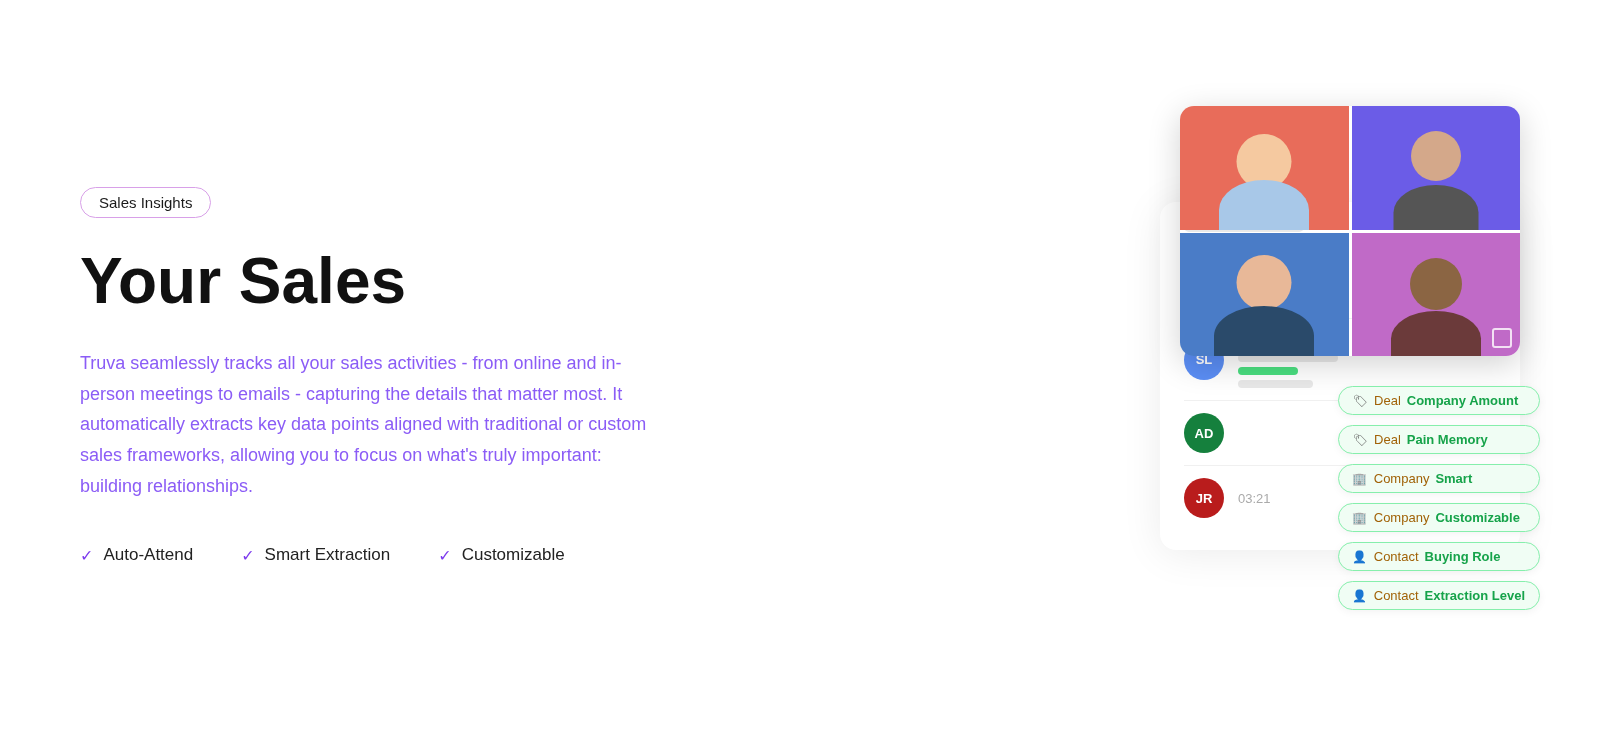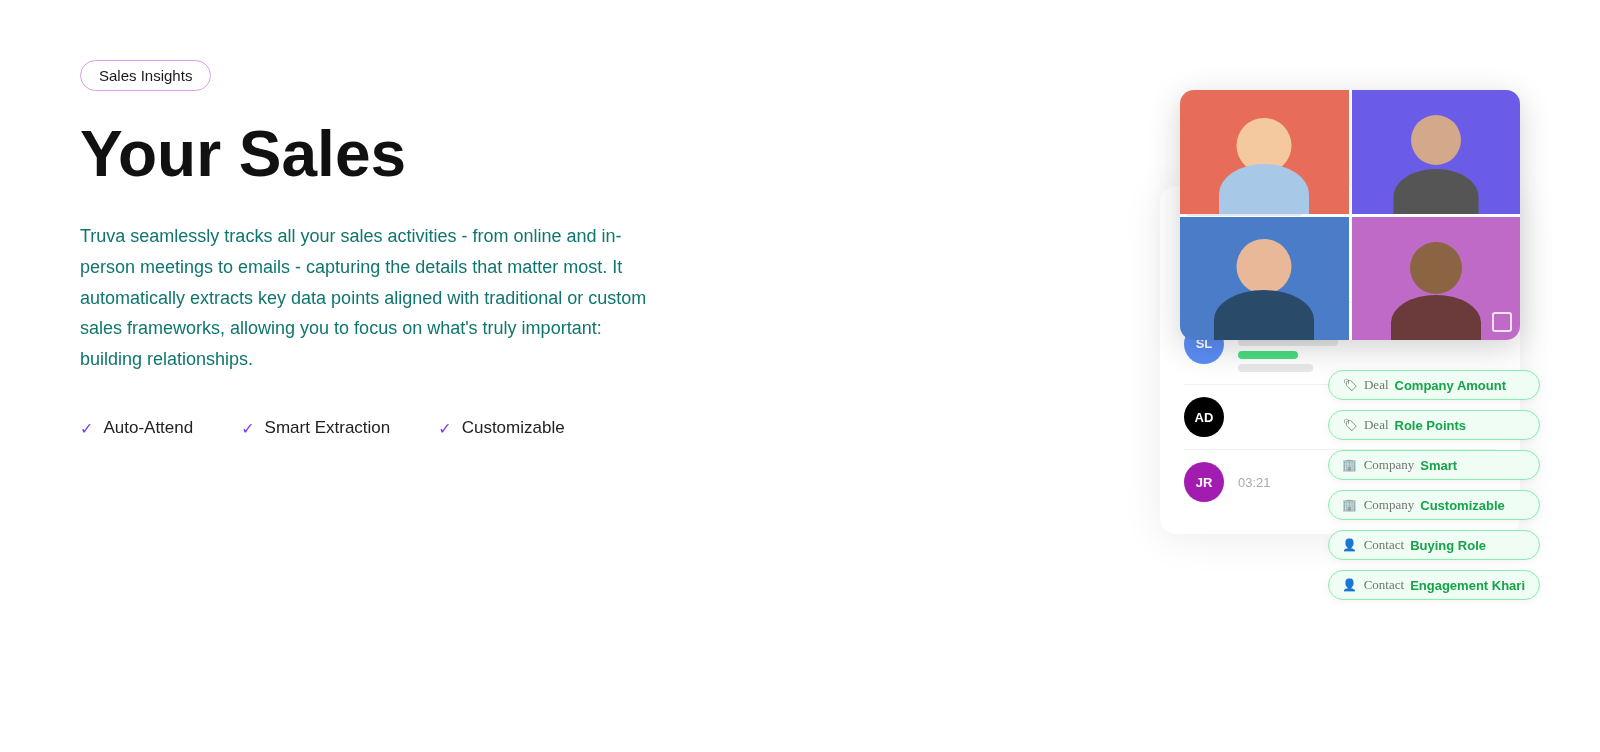--- a/index.html
+++ b/index.html
@@ -5,21 +5,21 @@
     * { box-sizing: border-box; margin: 0; padding: 0; }
     body {
       font-family: -apple-system, BlinkMacSystemFont, 'Segoe UI', sans-serif;
       background: #ffffff;
       width: 1600px;
       min-height: 752px;
       overflow: hidden;
     }
     .page-wrapper {
       display: flex;
-      align-items: flex-start;
+      align-items: center;
       width: 1600px;
       min-height: 752px;
       padding: 60px 80px;
     }
     
     .left-col {
       flex: 0 0 700px;
       padding-right: 60px;
     }
     .badge {
@@ -35,21 +35,21 @@
     }
     .headline {
       font-size: 64px;
       font-weight: 800;
       color: #111111;
       line-height: 1.1;
       margin-bottom: 32px;
     }
     .description {
       font-size: 18px;
-      color: #0f766e;
+      color: #8b5cf6;
       line-height: 1.7;
       max-width: 580px;
       margin-bottom: 44px;
     }
     .features {
       display: flex;
       gap: 48px;
     }
     .feature-item {
       display: flex;
@@ -111,22 +111,22 @@
       display: flex;
       align-items: center;
       justify-content: center;
       font-size: 13px;
       font-weight: 700;
       color: #fff;
       flex-shrink: 0;
     }
     .avatar-kd { background: #7c6ef5; }
     .avatar-sl { background: #5b8ef5; }
-    .avatar-ad { background: #000000; }
-    .avatar-jr { background: #a21caf; }
+    .avatar-ad { background: #15803d; }
+    .avatar-jr { background: #b91c1c; }
 
     .contact-info {
       flex: 1;
     }
     .contact-name {
       font-size: 15px;
       font-weight: 600;
       color: #111;
       margin-bottom: 6px;
     }
@@ -278,23 +278,22 @@
       gap: 6px;
       background: #f0fdf4;
       border: 1.5px solid #86efac;
       border-radius: 999px;
       padding: 6px 14px;
       font-size: 13px;
       white-space: nowrap;
       box-shadow: 0 2px 8px rgba(0,0,0,0.05);
     }
     .tag-category {
-      color: #737373;
+      color: #a16207;
       font-weight: 500;
-      font-family: Liberation Serif, serif;
     }
     .tag-value {
       color: #16a34a;
       font-weight: 600;
     }
     .tag-icon {
       font-size: 12px;
       color: #666;
     }
   </style>
@@ -402,21 +401,21 @@
 
       <div class="tag-pill">
         <span class="tag-icon">🏷</span>
         <span class="tag-category">Deal</span>
         <span class="tag-value">Company Amount</span>
       </div>
 
       <div class="tag-pill">
         <span class="tag-icon">🏷</span>
         <span class="tag-category">Deal</span>
-        <span class="tag-value">Role Points</span>
+        <span class="tag-value">Pain Memory</span>
       </div>
 
       <div class="tag-pill">
         <span class="tag-icon">🏢</span>
         <span class="tag-category">Company</span>
         <span class="tag-value">Smart</span>
       </div>
 
       <div class="tag-pill">
         <span class="tag-icon">🏢</span>
@@ -426,19 +425,19 @@
 
       <div class="tag-pill">
         <span class="tag-icon">👤</span>
         <span class="tag-category">Contact</span>
         <span class="tag-value">Buying Role</span>
       </div>
 
       <div class="tag-pill">
         <span class="tag-icon">👤</span>
         <span class="tag-category">Contact</span>
-        <span class="tag-value">Engagement Khari</span>
+        <span class="tag-value">Extraction Level</span>
       </div>
 
     </div>
 
   </div>
 </div>
 
 </body></html>

